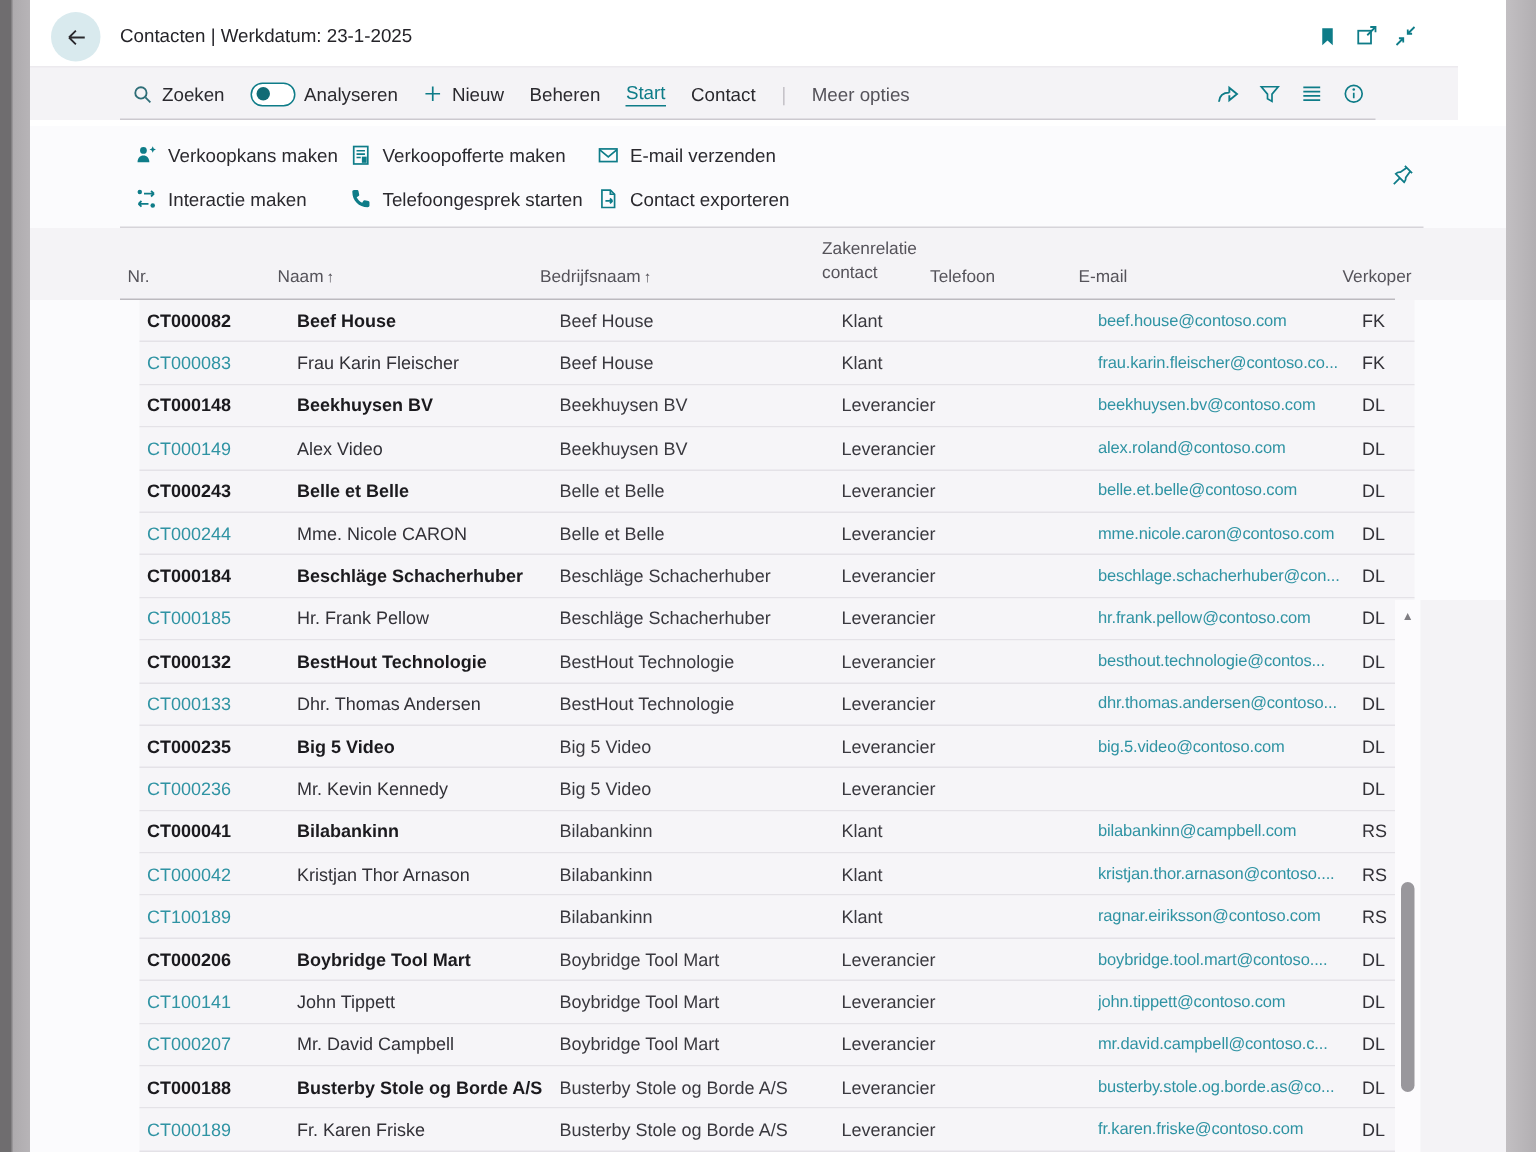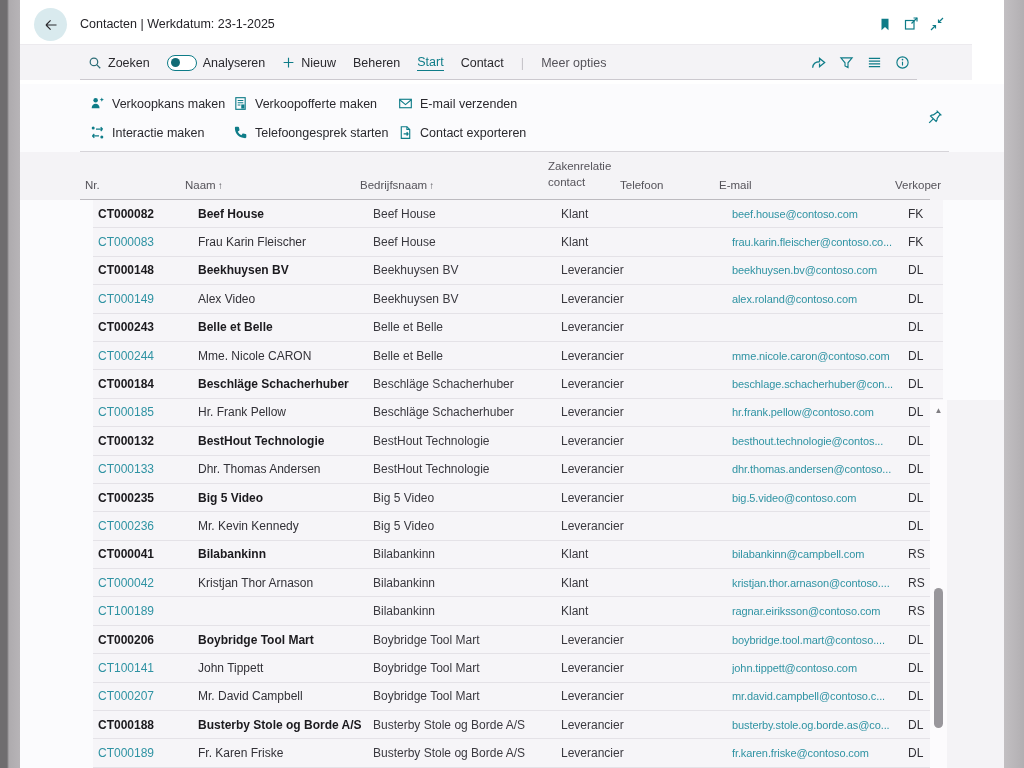--- a/index.html
+++ b/index.html
@@ -309,20 +309,21 @@
     <div class="cell c-tel"></div>
     <div class="cell c-email">alex.roland@contoso.com</div>
     <div class="cell c-sell">DL</div>
   </div>
           <div class="row company">
     <div class="cell c-nr">CT000243</div>
     <div class="cell c-name">Belle et Belle</div>
     <div class="cell c-comp">Belle et Belle</div>
     <div class="cell c-rel">Leverancier</div>
     <div class="cell c-tel"></div>
+    <div class="cell c-email">belle.et.belle@contoso.com</div>
     <div class="cell c-sell">DL</div>
   </div>
           <div class="row person">
     <div class="cell c-nr">CT000244</div>
     <div class="cell c-name">Mme. Nicole CARON</div>
     <div class="cell c-comp">Belle et Belle</div>
     <div class="cell c-rel">Leverancier</div>
     <div class="cell c-tel"></div>
     <div class="cell c-email">mme.nicole.caron@contoso.com</div>
     <div class="cell c-sell">DL</div>

